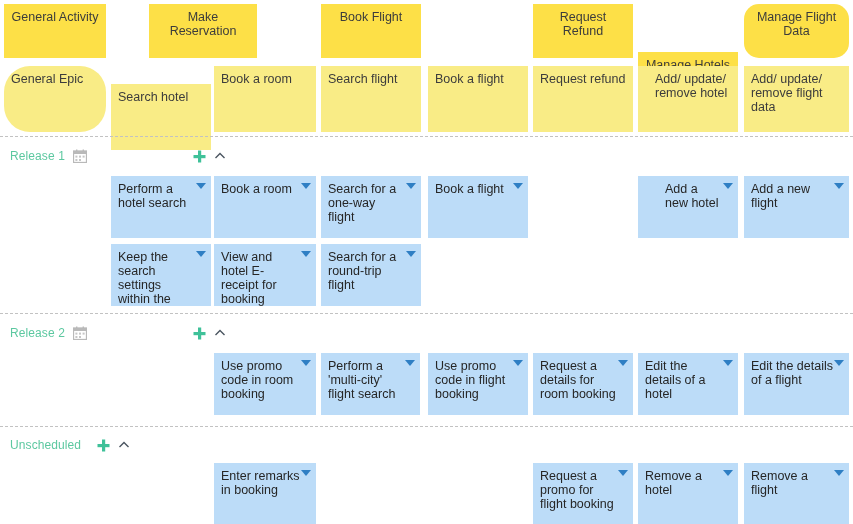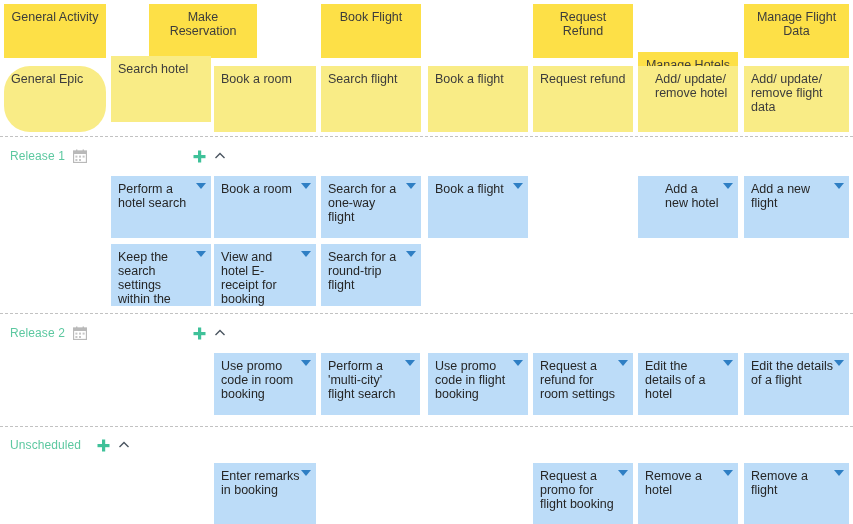--- a/index.html
+++ b/index.html
@@ -57,23 +57,23 @@
 </style>
 </head>
 <body>
 
 <div id="board">
     <div class="card activity" style="left: 4px; top: 4px; width: 102px;">General Activity</div>
     <div class="card activity" style="left: 111px; top: 4px; width: 108px; margin-left: 38px;">Make Reservation</div>
     <div class="card activity" style="left: 321px; top: 4px; width: 100px;">Book Flight</div>
     <div class="card activity" style="left: 533px; top: 4px; width: 100px;">Request Refund</div>
     <div class="card activity" style="left: 638px; top: 4px; width: 100px; margin-top: 48px;">Manage Hotels Profile</div>
-    <div class="card activity" style="left: 744px; top: 4px; width: 105px;">Manage Flight Data</div>
+    <div class="card activity" style="left: 744px; top: 4px; width: 105px; border-radius: 15px;">Manage Flight Data</div>
     <div class="card epic" style="left: 4px; top: 66px; width: 102px; border-radius: 26px;">General Epic</div>
-    <div class="card epic" style="left: 111px; top: 56px; width: 100px;">Search hotel</div>
+    <div class="card epic" style="left: 111px; top: 84px; width: 100px;">Search hotel</div>
     <div class="card epic" style="left: 214px; top: 66px; width: 102px;">Book a room</div>
     <div class="card epic" style="left: 321px; top: 66px; width: 100px;">Search flight</div>
     <div class="card epic" style="left: 428px; top: 66px; width: 100px;">Book a flight</div>
     <div class="card epic" style="left: 533px; top: 66px; width: 100px;">Request refund</div>
     <div class="card epic" style="left: 638px; top: 66px; width: 100px; padding-left: 17px;">Add/ update/ remove hotel</div>
     <div class="card epic" style="left: 744px; top: 66px; width: 105px;">Add/ update/ remove flight data</div>
     <div class="divider" style="top: 136px;"></div>
     <div class="rel-header" style="left: 10px; top: 144px;">
       <span class="rel-title">Release 1</span>
       <span class="cal-icon">
@@ -138,21 +138,21 @@
       </span>
       <span class="chev-icon">
         <svg width="12" height="10" viewBox="0 0 12 10">
           <path d="M1.5 7 L6 2.6 L10.5 7" fill="none" stroke="#4a5560" stroke-width="1.4"></path>
         </svg>
       </span>
     </div>
     <div class="card story" style="left: 214px; top: 353px; width: 102px;"><span>Use promo code in room booking</span><span class="caret"></span></div>
     <div class="card story" style="left: 321px; top: 353px; width: 99px;"><span>Perform a 'multi-city' flight search</span><span class="caret"></span></div>
     <div class="card story" style="left: 428px; top: 353px; width: 100px;"><span>Use promo code in flight booking</span><span class="caret"></span></div>
-    <div class="card story" style="left: 533px; top: 353px; width: 100px;"><span>Request a refund for room settings</span><span class="caret"></span></div>
+    <div class="card story" style="left: 533px; top: 353px; width: 100px;"><span>Request a details for room booking</span><span class="caret"></span></div>
     <div class="card story" style="left: 638px; top: 353px; width: 100px;"><span>Edit the details of a hotel</span><span class="caret"></span></div>
     <div class="card story" style="left: 744px; top: 353px; width: 105px;"><span>Edit the details of a flight</span><span class="caret"></span></div>
     <div class="divider" style="top: 426px;"></div>
     <div class="rel-header" style="left: 10px; top: 433px;">
       <span class="rel-title">Unscheduled</span>
     </div>
     <div class="rel-actions" style="top: 435px; height: 20px; left: 96px;">
       <span class="plus-icon">
         <svg width="15" height="15" viewBox="0 0 15 15">
           <rect x="6" y="1.5" width="3.2" height="12" fill="#3fc199"></rect>

